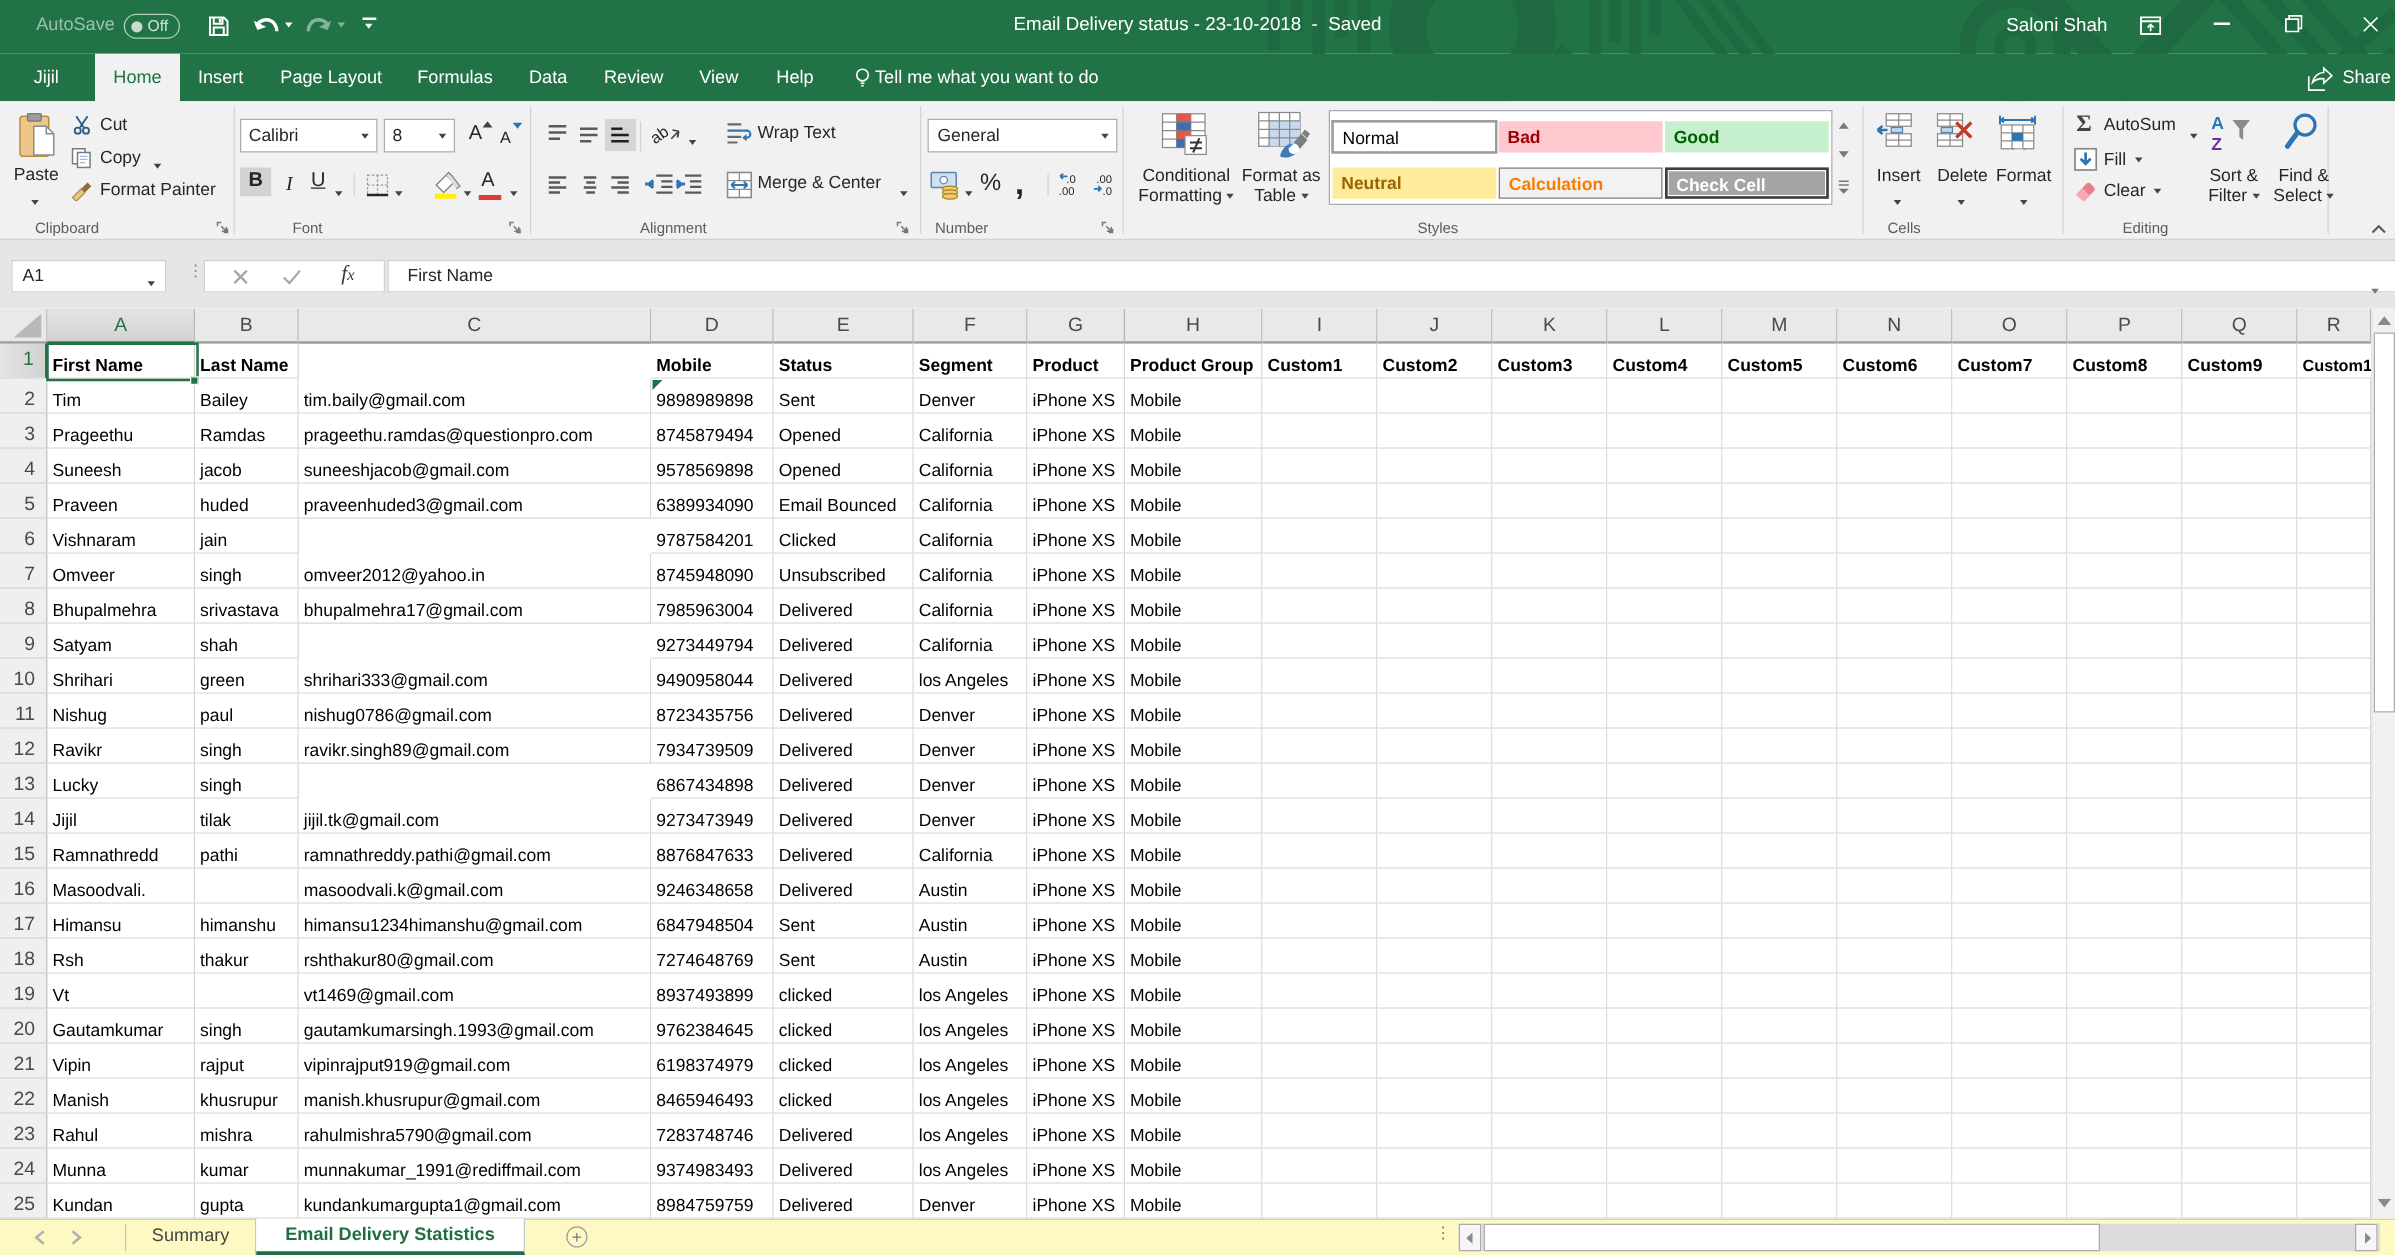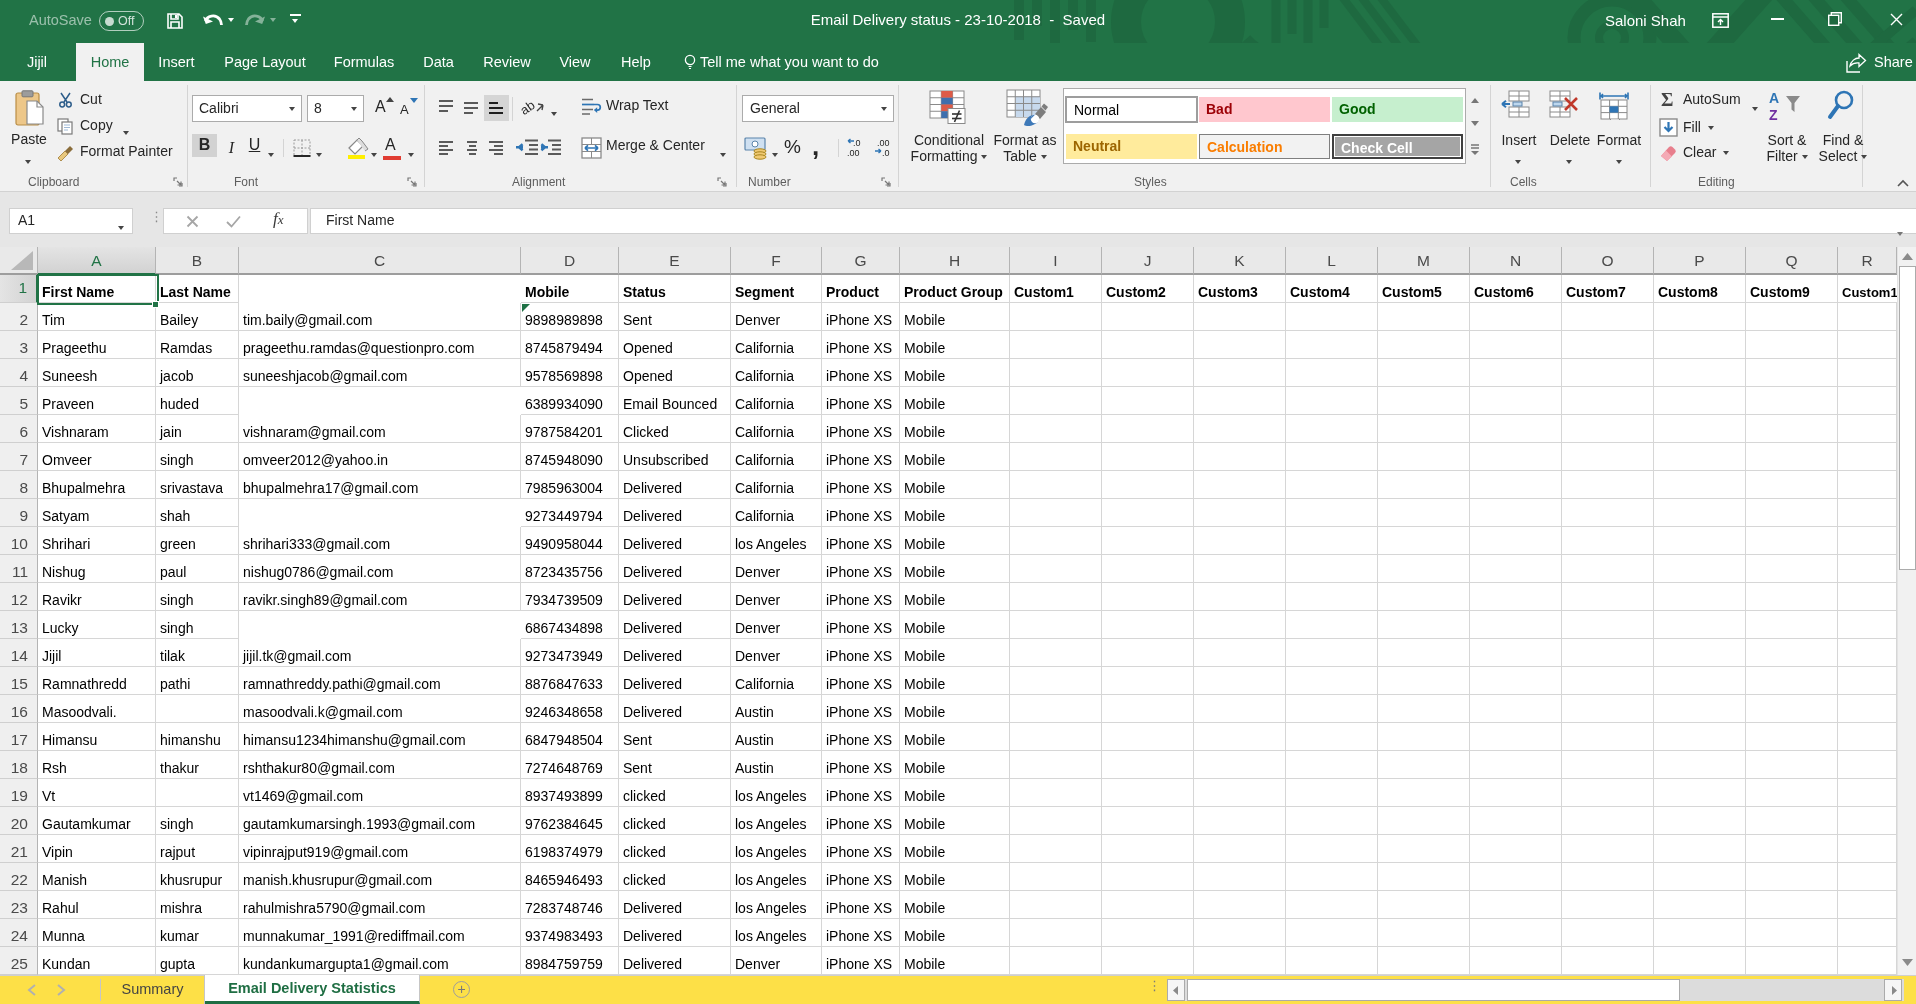--- a/index.html
+++ b/index.html
@@ -25,21 +25,21 @@
 #grid{position:absolute;left:0;top:247px;width:1897px;height:728px;background:#fff;overflow:hidden;}
 .colhdr{position:absolute;top:0;height:28px;background:#e9e9e9;border-right:1px solid #b4b4b4;border-bottom:2px solid #9d9d9d;
   text-align:center;line-height:27px;font-size:15.5px;color:#4a4a4a;}
 .rowhdr{position:absolute;left:0;width:38px;height:28px;background:#efefef;border-right:1px solid #b4b4b4;border-bottom:1px solid #cfcfcf;
   text-align:right;padding-right:9px;line-height:34px;font-size:15.5px;color:#4a4a4a;overflow:hidden;}
 .cell{position:absolute;height:28px;border-right:1px solid #d6d6d6;border-bottom:1px solid #d6d6d6;font-size:14px;color:#000;
   line-height:35px;padding-left:4px;white-space:nowrap;overflow:hidden;background:#fff;}
 .hdrcell{font-weight:bold;}
 
 #vscroll{position:absolute;left:1897px;top:247px;width:19px;height:728px;background:#f1f1f1;border-left:1px solid #e3e3e3;}
-#sheetbar{position:absolute;left:0;top:975px;width:1916px;height:29px;background:#fde047;font-size:14px;color:#444;}
+#sheetbar{position:absolute;left:0;top:975px;width:1916px;height:29px;background:#fef9c3;font-size:14px;color:#444;}
 </style></head><body>
 
 <div id="tb">
 <svg class="abs" style="left:700px;top:0" width="1216" height="81" viewBox="0 0 1216 81">
  <g fill="none" stroke="#1e6940">
   <g stroke-width="10">
    <line x1="319" y1="0" x2="319" y2="40"></line>
           <line x1="337" y1="0" x2="337" y2="26"></line>
           <line x1="355" y1="0" x2="355" y2="47"></line>
           <line x1="373" y1="0" x2="373" y2="30"></line>
@@ -601,38 +601,38 @@
 <div class="cell" style="left:1194px;top:112px;width:92px;"></div>
 <div class="cell" style="left:1286px;top:112px;width:92px;"></div>
 <div class="cell" style="left:1378px;top:112px;width:92px;"></div>
 <div class="cell" style="left:1470px;top:112px;width:92px;"></div>
 <div class="cell" style="left:1562px;top:112px;width:92px;"></div>
 <div class="cell" style="left:1654px;top:112px;width:92px;"></div>
 <div class="cell" style="left:1746px;top:112px;width:92px;"></div>
 <div class="cell" style="left:1838px;top:112px;width:59px;"></div>
 <div class="cell" style="left:38px;top:140px;width:118px;">Praveen</div>
 <div class="cell" style="left:156px;top:140px;width:83px;">huded</div>
+<div class="cell" style="left:239px;top:140px;width:282px;">praveenhuded3@gmail.com</div>
 <div class="cell" style="left:521px;top:140px;width:98px;">6389934090</div>
 <div class="cell" style="left:619px;top:140px;width:112px;">Email Bounced</div>
 <div class="cell" style="left:731px;top:140px;width:91px;">California</div>
 <div class="cell" style="left:822px;top:140px;width:78px;">iPhone XS</div>
 <div class="cell" style="left:900px;top:140px;width:110px;">Mobile</div>
 <div class="cell" style="left:1010px;top:140px;width:92px;"></div>
 <div class="cell" style="left:1102px;top:140px;width:92px;"></div>
 <div class="cell" style="left:1194px;top:140px;width:92px;"></div>
 <div class="cell" style="left:1286px;top:140px;width:92px;"></div>
 <div class="cell" style="left:1378px;top:140px;width:92px;"></div>
 <div class="cell" style="left:1470px;top:140px;width:92px;"></div>
 <div class="cell" style="left:1562px;top:140px;width:92px;"></div>
 <div class="cell" style="left:1654px;top:140px;width:92px;"></div>
 <div class="cell" style="left:1746px;top:140px;width:92px;"></div>
 <div class="cell" style="left:1838px;top:140px;width:59px;"></div>
 <div class="cell" style="left:38px;top:168px;width:118px;">Vishnaram</div>
 <div class="cell" style="left:156px;top:168px;width:83px;">jain</div>
-<div class="cell" style="left:239px;top:168px;width:282px;">vishnaram@gmail.com</div>
 <div class="cell" style="left:521px;top:168px;width:98px;">9787584201</div>
 <div class="cell" style="left:619px;top:168px;width:112px;">Clicked</div>
 <div class="cell" style="left:731px;top:168px;width:91px;">California</div>
 <div class="cell" style="left:822px;top:168px;width:78px;">iPhone XS</div>
 <div class="cell" style="left:900px;top:168px;width:110px;">Mobile</div>
 <div class="cell" style="left:1010px;top:168px;width:92px;"></div>
 <div class="cell" style="left:1102px;top:168px;width:92px;"></div>
 <div class="cell" style="left:1194px;top:168px;width:92px;"></div>
 <div class="cell" style="left:1286px;top:168px;width:92px;"></div>
 <div class="cell" style="left:1378px;top:168px;width:92px;"></div>

